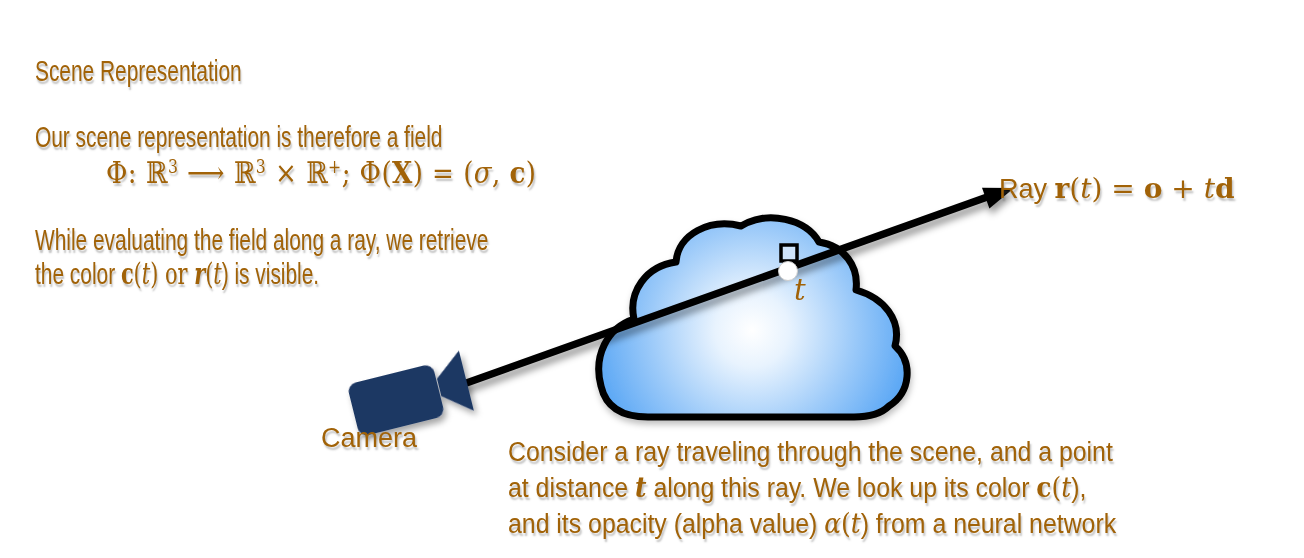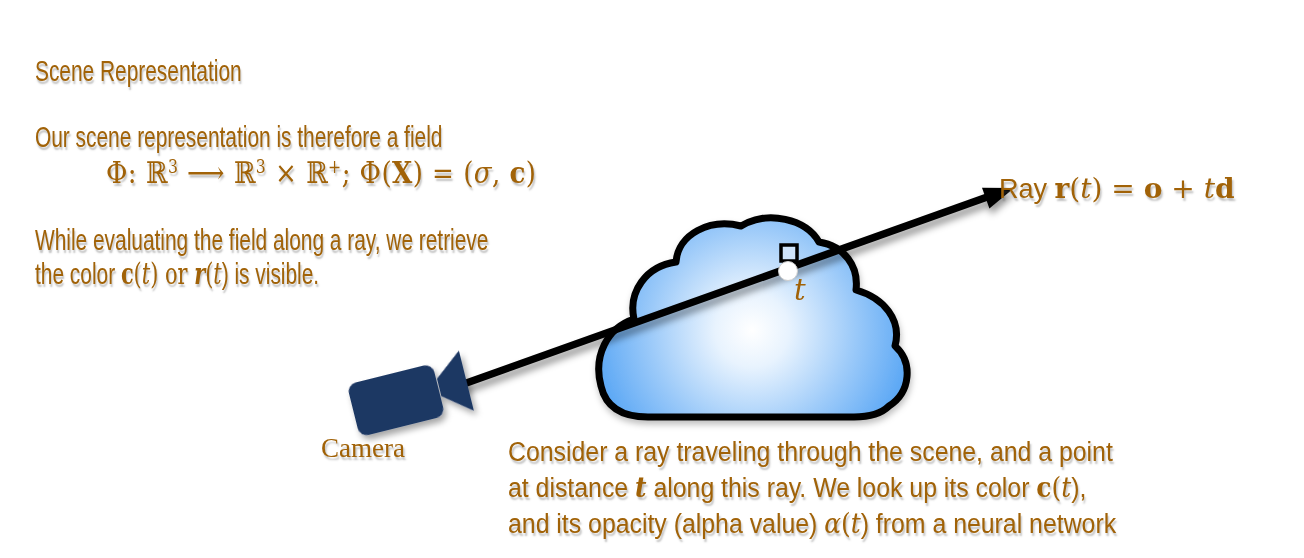--- a/index.html
+++ b/index.html
@@ -95,21 +95,21 @@
       <span>the color </span><span class="math bf">c</span><span class="math">(</span><span class="math it">t</span><span class="math">) or </span><span class="math bfit">r</span><span class="math">(</span><span class="math it">t</span><span>) is visible.</span>
     </div>
   </div>
 
   <div class="abs layer-text txt" style="left:999px; top:137px;">
     <span class="ray-sans">Ray </span><span class="math ray-math bf">r</span><span class="math ray-math">(</span><span class="math ray-math it">t</span><span class="math ray-math">) = </span><span class="math ray-math bf">o</span><span class="math ray-math"> + </span><span class="math ray-math it">t</span><span class="math ray-math bf">d</span>
   </div>
 
   <div class="abs layer-text math it t-point" style="left:794px; top:238px;">t</div>
 
-  <div class="abs layer-text txt fs-cap" style="left:321px; top:396px;font-family:Liberation Serif, serif;">Camera</div>
+  <div class="abs layer-text txt fs-cap" style="left:321px; top:386px;">Camera</div>
 
   <div class="abs layer-text txt cond92 fs-cap" style="left:508px; top:400px;">
     <div>Consider a ray traveling through the scene, and a point</div>
     <div>
       <span>at distance </span><span class="math bfit">t</span><span> along this ray. We look up its color </span><span class="math bf">c</span><span class="math">(</span><span class="math it">t</span><span>),</span>
     </div>
     <div>
       <span>and its opacity (alpha value) </span><span class="math it">α</span><span class="math">(</span><span class="math it">t</span><span>) from a neural network</span>
     </div>
   </div>

